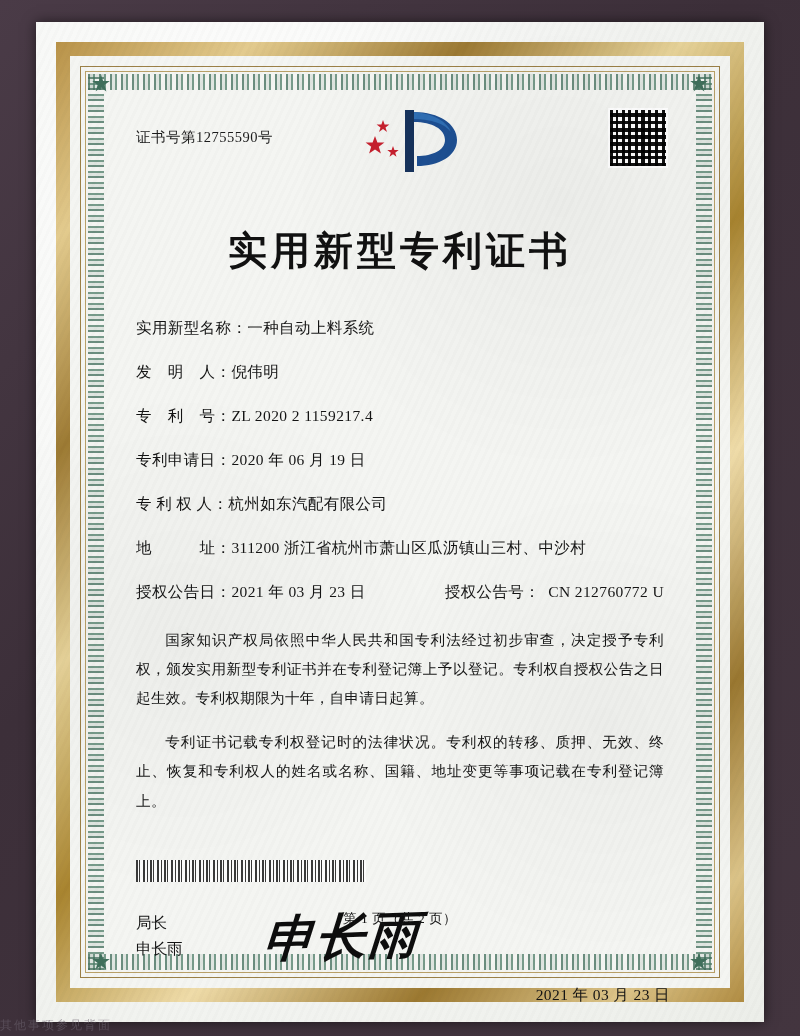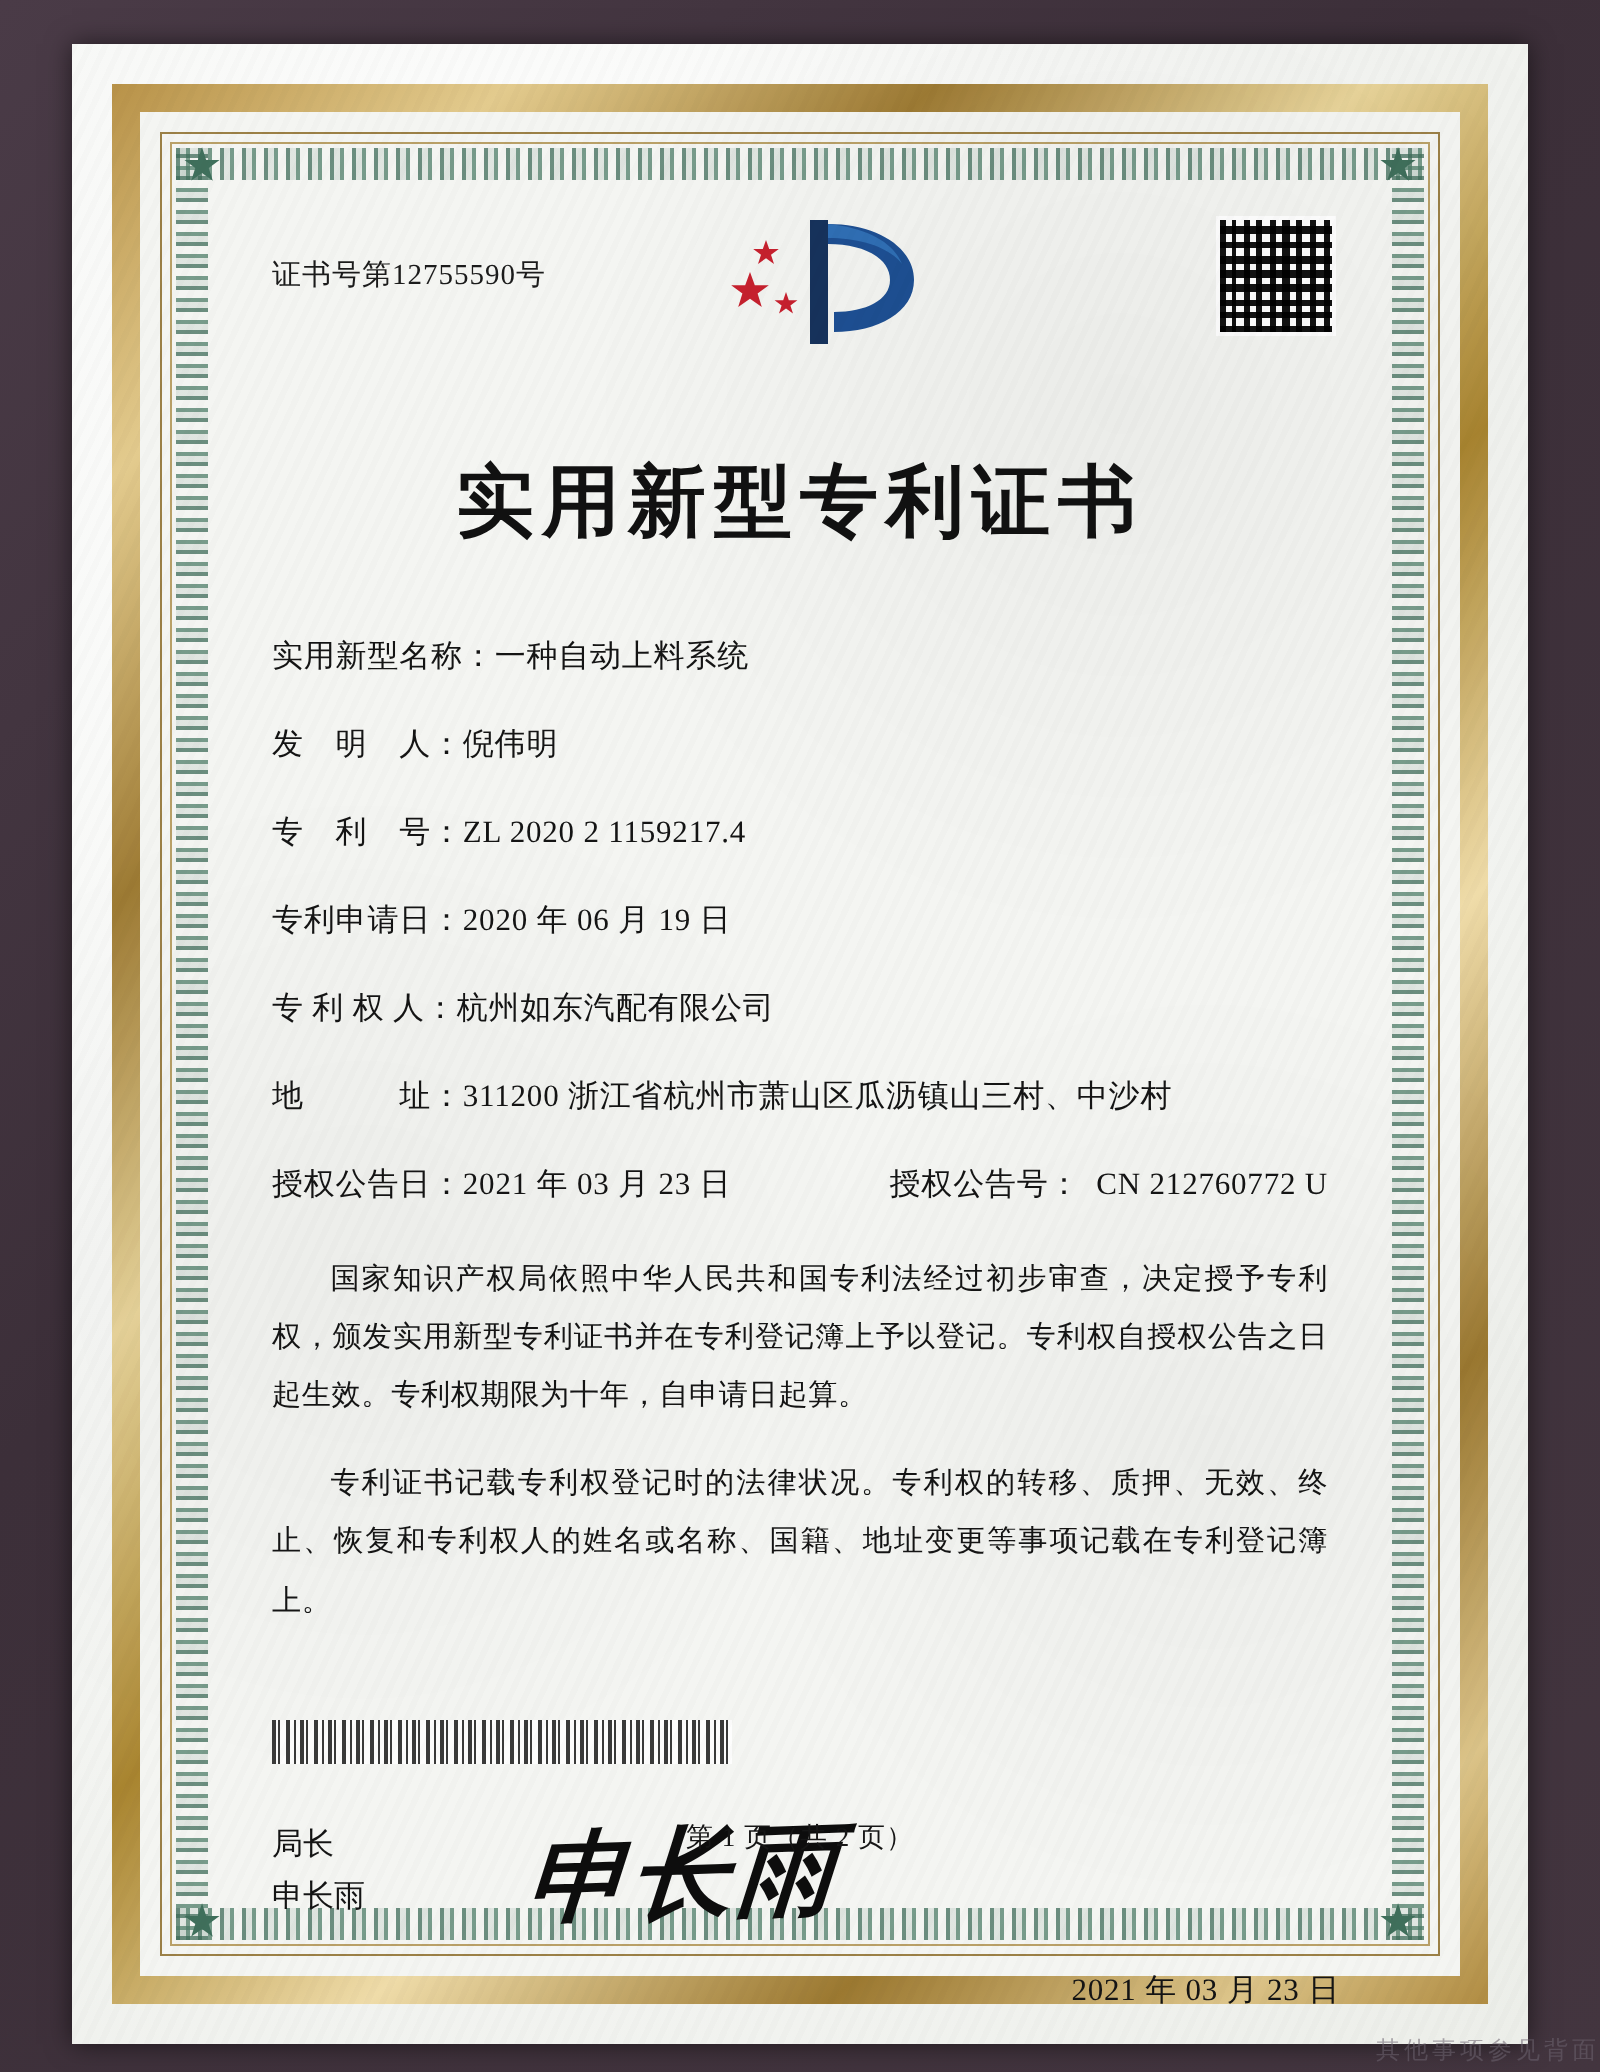--- a/index.html
+++ b/index.html
@@ -212,21 +212,21 @@
     position:absolute;
     left:0; right:0; bottom:16px;
     text-align:center;
     font-size:13.5px;
     color:#161616;
     letter-spacing:.5px;
   }
   .below-sheet{
     position:absolute;
     left:0; right:0; bottom:2px;
-    text-align:right;
+    text-align:left;
     font-size:12px;
     color:#6d6470;
     letter-spacing:2px;
     opacity:.55;
   }
 
   
   .wm{
     position:absolute;
     color:rgba(90,90,90,0.07);

